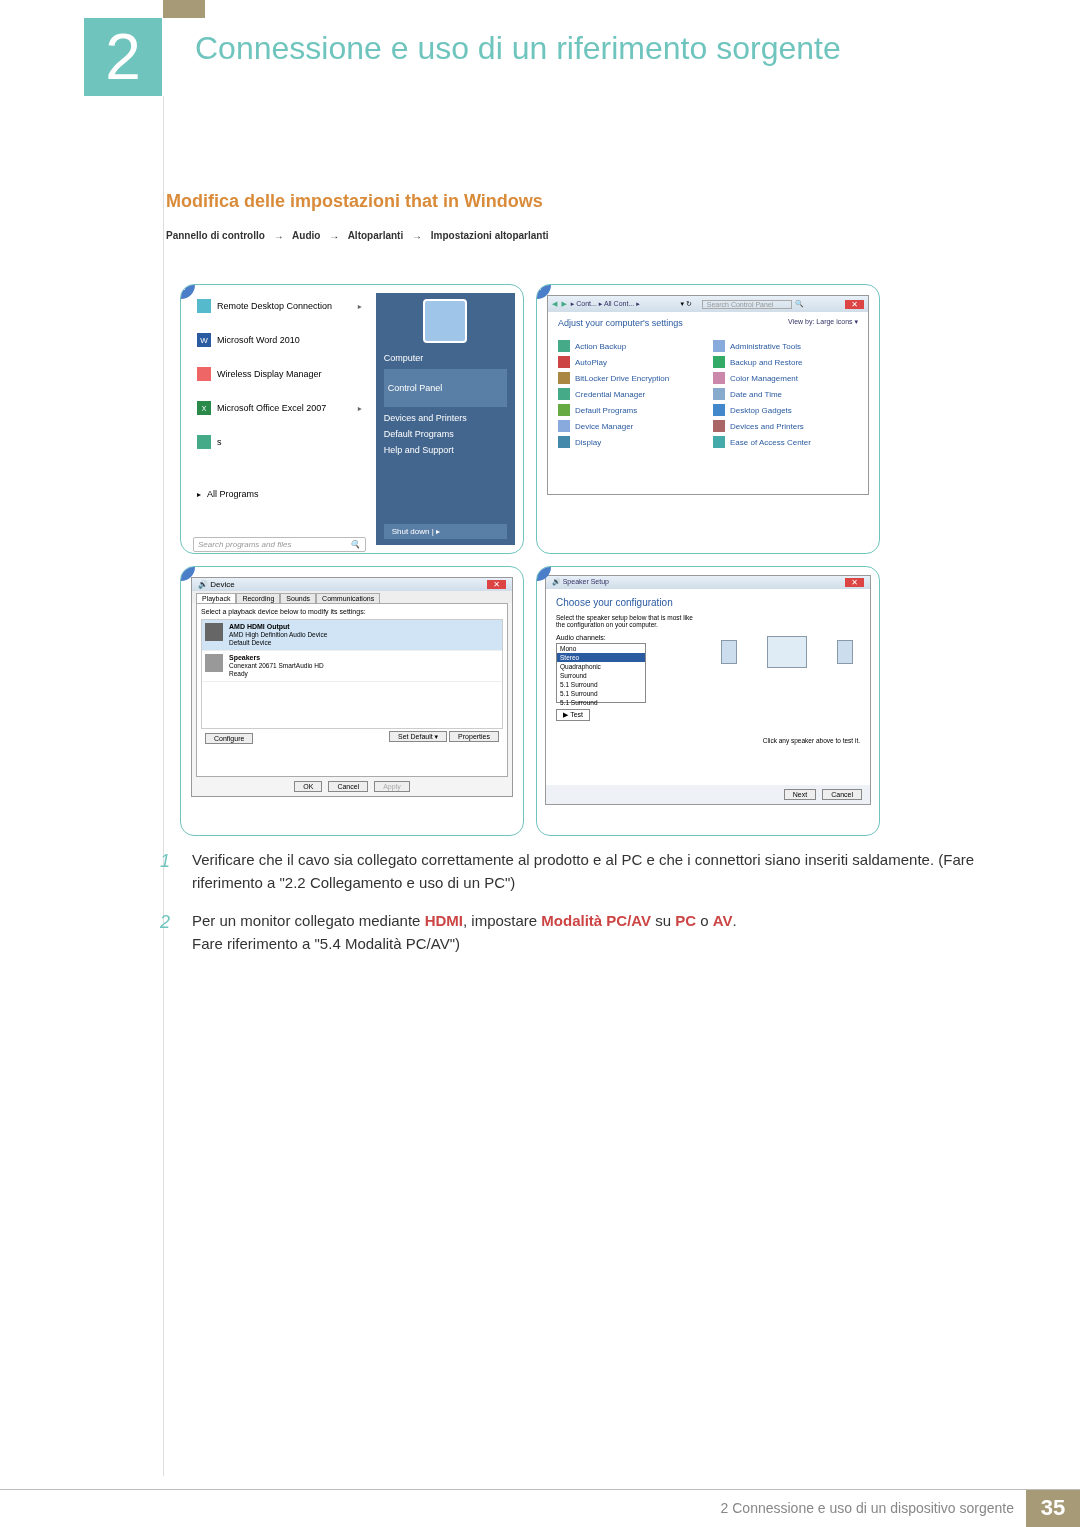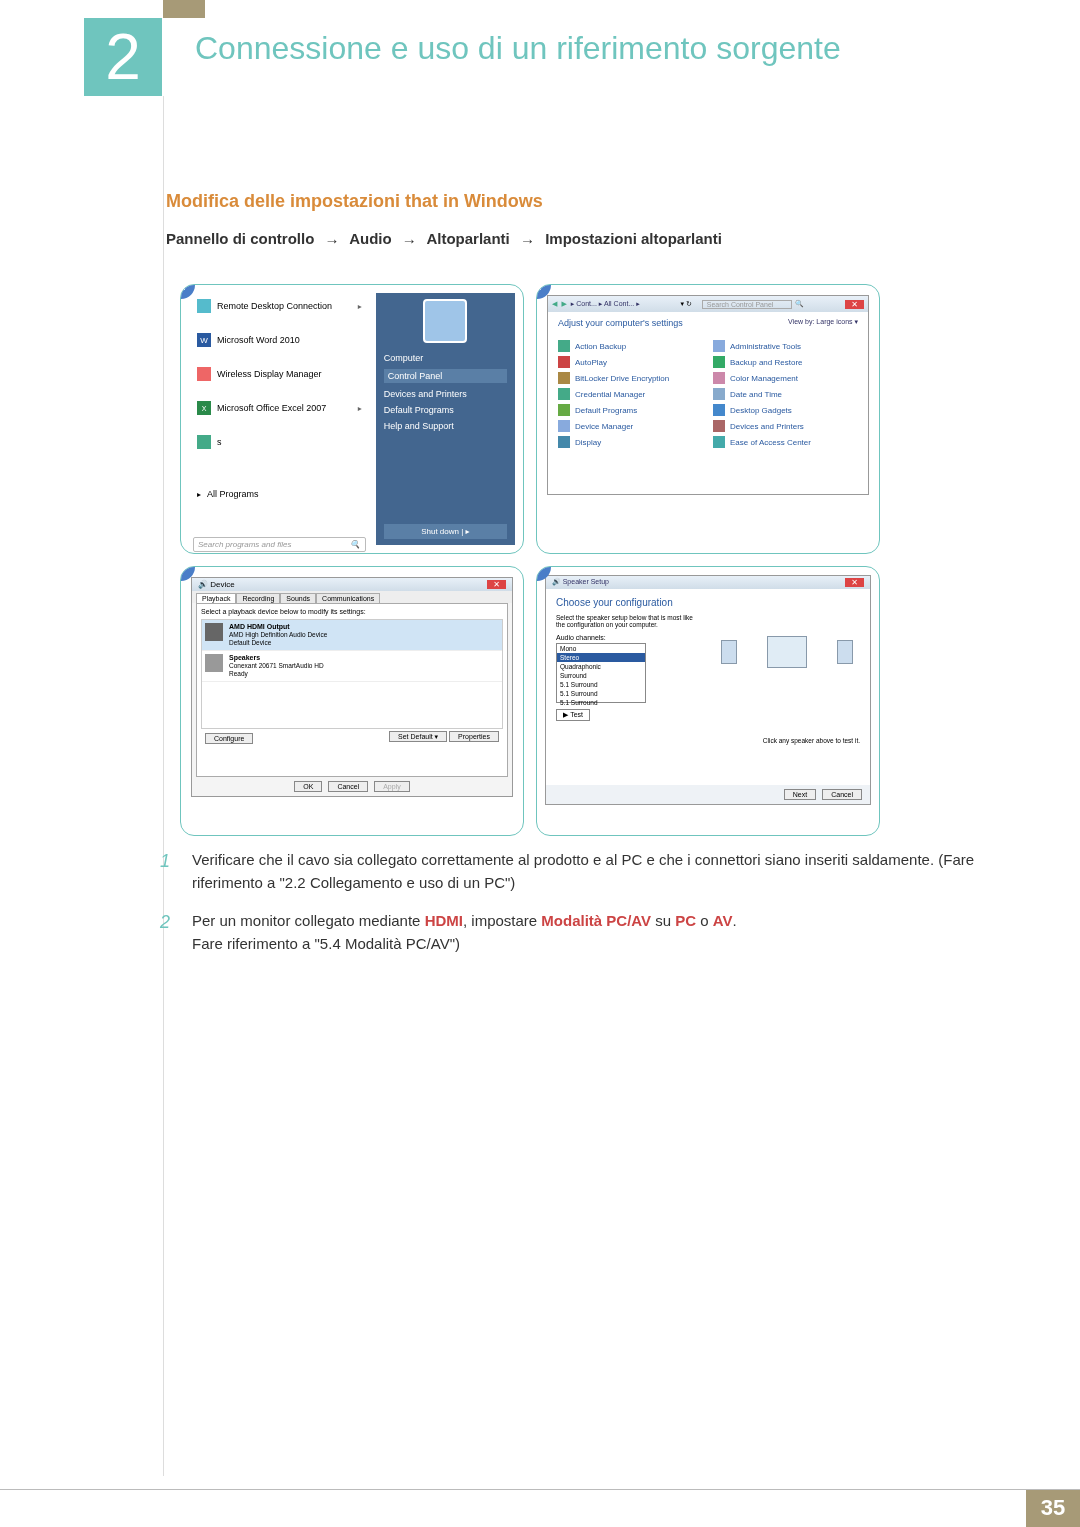--- a/index.html
+++ b/index.html
@@ -46,21 +46,21 @@
   .section-title {
     position: absolute;
     top: 191px; left: 166px;
     color: #d98b3a;
     font-size: 18px;
     font-weight: bold;
   }
   .path-line {
     position: absolute;
     top: 230px; left: 166px;
-    font-size: 15px;
+    font-size: 10px;
     color: #333;
     font-weight: bold;
   }
   .arrow { font-family: sans-serif; padding: 0 6px; font-weight: normal; }
   .panels {
     position: absolute;
     top: 284px; left: 180px;
     width: 700px;
     display: grid;
     grid-template-columns: 1fr 1fr;
@@ -145,27 +145,27 @@
   .p1-right {
     flex: 1;
     background: #43668f;
     color: #fff;
     padding: 6px 8px;
     display: flex;
     flex-direction: column;
     gap: 6px;
     font-size: 9px;
   }
-  .p1-right .hl { background: #5a7fa6; padding: 2px 4px; }
+  .p1-right .hl { background: #5a7fa6; padding: 14px 4px; }
   .p1-shutdown {
     margin-top: auto;
     background: #5a7fa6;
-    padding: 3px 14px;
+    padding: 3px 8px;
     font-size: 8px;
-    text-align: center;
+    text-align: left;
   }
   .p1-ava {
     width: 44px; height: 44px;
     background: #9fc5e8;
     border: 2px solid #fff;
     border-radius: 4px;
     align-self: center;
     margin-bottom: 4px;
   }
 
@@ -589,14 +589,15 @@
     <div class="step-num">2</div>
     <div class="step-body">
       <span>Per un monitor collegato mediante </span><span class="red">HDMI</span><span>, impostare </span><span class="red">Modalità PC/AV</span><span> su </span><span class="red">PC</span><span> o </span><span class="red">AV</span><span>.</span><br>
       <span>Fare riferimento a "5.4 Modalità PC/AV")</span>
     </div>
   </div>
 </div>
 
 <div class="footer">
   <div class="footer-rule"></div>
+  <div class="footer-label">2 Connessione e uso di un dispositivo sorgente</div>
   <div class="footer-page">35</div>
 </div>
 
 </body></html>

